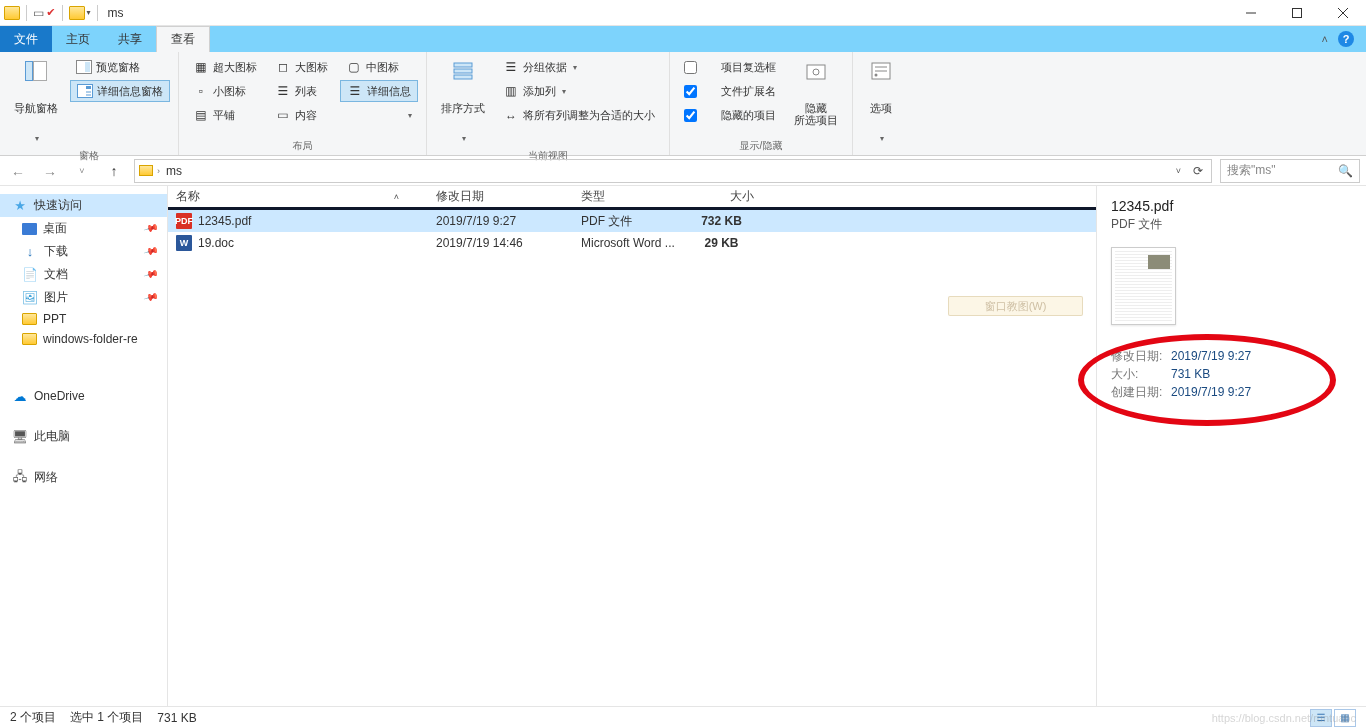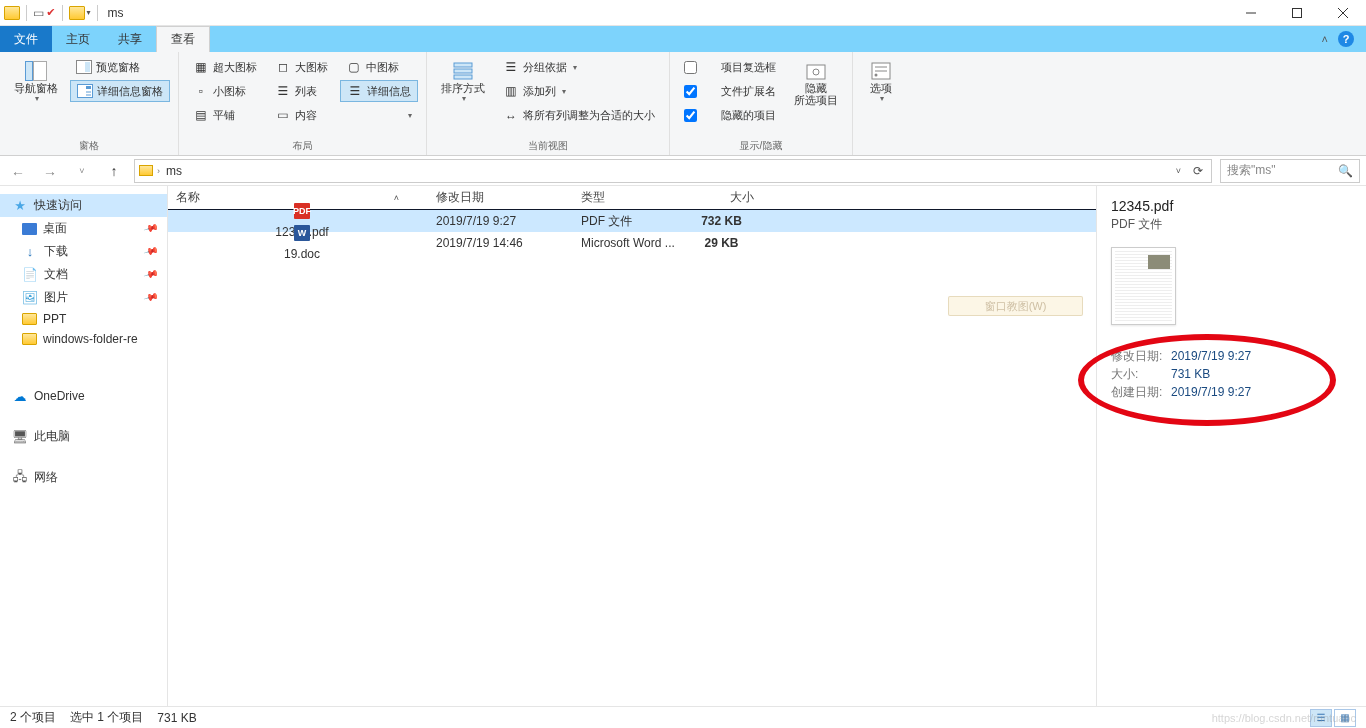--- a/index.html
+++ b/index.html
@@ -21,21 +21,21 @@
 .ribbon-tabs .tab.active { border: 1px solid #d0d0d0; border-bottom: none; background: #f5f6f7; }
 .ribbon-tabs .right { margin-left: auto; display: flex; align-items: center; gap: 10px; padding-right: 12px; }
 .ribbon-tabs .chev { font-size: 11px; color: #555; }
 .ribbon-tabs .help { width: 16px; height: 16px; border-radius: 50%; background: #1e88e5; color: #fff; display: flex; align-items: center; justify-content: center; font-size: 11px; font-weight: bold; }
 
 
 .ribbon { height: 104px; background: #f5f6f7; border-bottom: 1px solid #d0d0d0; display: flex; }
 .rgroup { display: flex; flex-direction: column; border-right: 1px solid #e0e0e0; padding: 4px 8px 2px; }
 .rgroup .body { flex: 1; display: flex; align-items: flex-start; gap: 6px; }
 .rgroup .label { text-align: center; font-size: 10px; color: #666; padding-top: 2px; }
-.rbtn-big { display: flex; flex-direction: column; align-items: center; justify-content: center; padding: 4px 6px; gap: 0; cursor: default; min-width: 40px; }
+.rbtn-big { display: flex; flex-direction: column; align-items: center; justify-content: center; padding: 4px 6px; gap: 20px; cursor: default; min-width: 40px; }
 .rbtn-big .ic { width: 24px; height: 22px; display: flex; align-items: center; justify-content: center; }
 .rbtn-big .txt { font-size: 11px; text-align: center; line-height: 1.1; }
 .rcol { display: flex; flex-direction: column; gap: 2px; }
 .rbtn { display: flex; align-items: center; gap: 4px; padding: 2px 6px; cursor: default; font-size: 11px; height: 22px; }
 .rbtn.sel { background: #cde6f7; border: 1px solid #7ab6e0; }
 .rbtn .ic { width: 16px; height: 16px; display: flex; align-items: center; justify-content: center; font-size: 12px; }
 .rchk { display: flex; align-items: center; gap: 24px; padding: 1px 6px; font-size: 11px; height: 22px; }
 .rchk input { width: 13px; height: 13px; }
 .dd { font-size: 8px; color: #666; margin-left: 2px; }
 
@@ -59,30 +59,30 @@
 .nav .gap { height: 18px; }
 .nic { width: 16px; height: 16px; display: inline-flex; align-items: center; justify-content: center; font-size: 13px; }
 .nic.star { color: #4aa7e6; }
 .nic.folder { background: linear-gradient(#ffe79a,#ffc933); border: 1px solid #d9a400; border-radius: 1px; width: 15px; height: 12px; }
 .nic.blue { background: #3a7bd5; border-radius: 1px; width: 15px; height: 12px; }
 .nic.mon { color: #555; }
 .nic.cloud { color: #0078d4; }
 
 
 .files { flex: 1; position: relative; }
-.fhead { display: flex; border-bottom: 1px solid #0f172a; height: 24px; align-items: center; font-size: 12px; color: #444; }
+.fhead { display: flex; border-bottom: 3px solid #0f172a; height: 24px; align-items: center; font-size: 12px; color: #444; }
 .fcol { padding: 0 8px; border-right: 1px solid transparent; }
 .fcol.name { width: 260px; display:flex; align-items:center; }
 .fcol.name .sort { margin-left: auto; margin-right: 20px; font-size: 9px; color: #555; }
 .fcol.date { width: 145px; }
 .fcol.type { width: 115px; }
 .fcol.size { width: 75px; text-align: right; }
 .frow { display: flex; height: 22px; align-items: center; font-size: 12px; }
 .frow.sel { background: #cce8ff; }
-.frow .name { width: 260px; padding-left: 8px; display: flex; align-items: center; gap: 6px; flex-direction: column; }
+.frow .name { width: 260px; padding-left: 8px; display: flex; align-items: center; gap: 6px; }
 .frow .date { width: 145px; padding: 0 8px; color: #333; }
 .frow .type { width: 115px; padding: 0 8px; color: #333; }
 .frow .size { width: 75px; text-align: center; padding-right: 8px; font-weight: bold; }
 .fic { width: 16px; height: 16px; display: inline-flex; align-items: center; justify-content: center; font-size: 9px; font-weight: bold; color: #fff; border-radius: 1px; }
 .fic.pdf { background: #d93025; }
 .fic.doc { background: #2b579a; }
 .tooltip-ghost { position: absolute; left: 780px; top: 110px; width: 135px; height: 20px; background: rgba(249, 238, 205, 0.5); border: 1px solid rgba(200,180,130,0.4); border-radius: 2px; font-size: 11px; color: rgba(120,90,40,0.35); display:flex;align-items:center;justify-content:center; }
 
 
 .details { width: 270px; border-left: 1px solid #e5e5e5; padding: 12px 14px; position: relative; }

